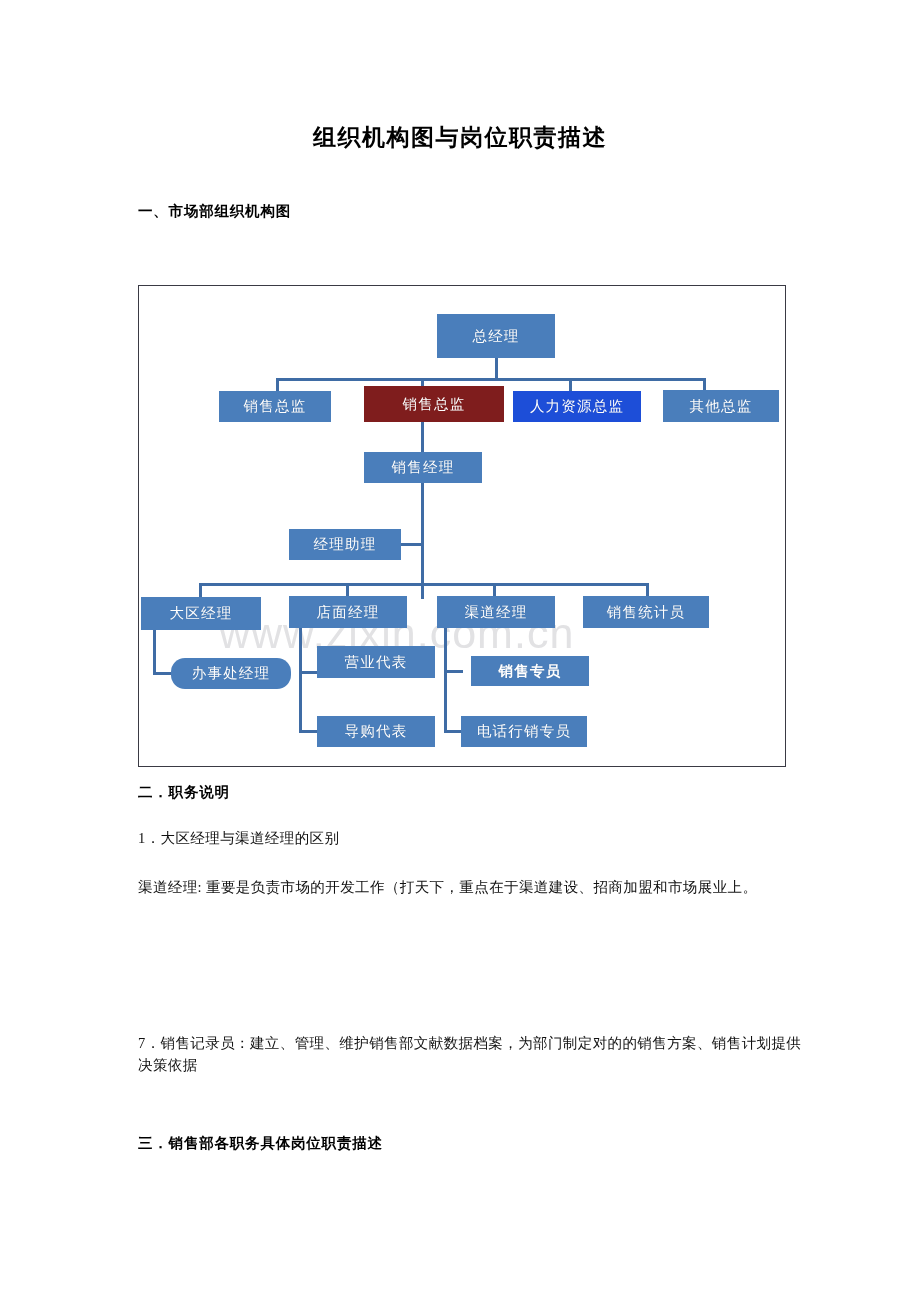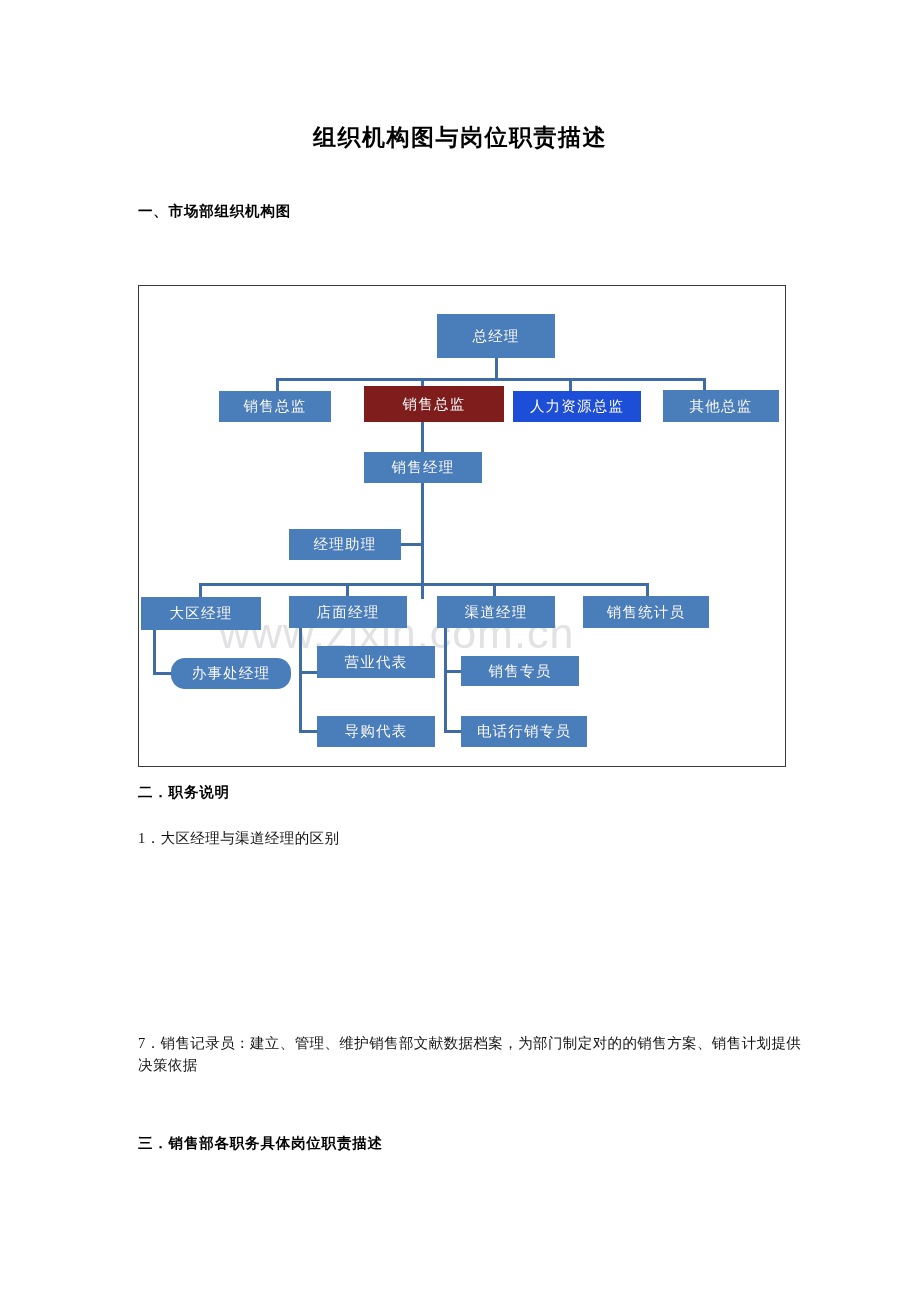--- a/index.html
+++ b/index.html
@@ -159,29 +159,30 @@
         <div class="node" style="left: 374px; top: 105px; width: 128px; height: 31px; background: #1d4ed8;">人力资源总监</div>
         <div class="node" style="left: 524px; top: 104px; width: 116px; height: 32px; background: rgb(74, 126, 187);">其他总监</div>
         <div class="node" style="left: 225px; top: 166px; width: 118px; height: 31px; background: rgb(74, 126, 187);">销售经理</div>
         <div class="node" style="left: 150px; top: 243px; width: 112px; height: 31px; background: rgb(74, 126, 187);">经理助理</div>
         <div class="node" style="left: 2px; top: 311px; width: 120px; height: 33px; background: rgb(74, 126, 187);">大区经理</div>
         <div class="node" style="left: 150px; top: 310px; width: 118px; height: 32px; background: rgb(74, 126, 187);">店面经理</div>
         <div class="node" style="left: 298px; top: 310px; width: 118px; height: 32px; background: rgb(74, 126, 187);">渠道经理</div>
         <div class="node" style="left: 444px; top: 310px; width: 126px; height: 32px; background: rgb(74, 126, 187);">销售统计员</div>
         <div class="node" style="left: 32px; top: 372px; width: 120px; height: 31px; background: rgb(74, 126, 187); border-radius: 14px;">办事处经理</div>
         <div class="node" style="left: 178px; top: 360px; width: 118px; height: 32px; background: rgb(74, 126, 187);">营业代表</div>
-        <div class="node" style="left: 322px; top: 370px; width: 118px; height: 30px; background: rgb(74, 126, 187);">销售专员</div>
+        <div class="node" style="left: 332px; top: 370px; width: 118px; height: 30px; background: rgb(74, 126, 187); font-weight: bold;">销售专员</div>
         <div class="node" style="left: 178px; top: 430px; width: 118px; height: 31px; background: rgb(74, 126, 187);">导购代表</div>
         <div class="node" style="left: 322px; top: 430px; width: 126px; height: 31px; background: rgb(74, 126, 187);">电话行销专员</div>
       </div>
   </div>
 
   <div class="section-heading" id="heading-2">二．职务说明</div>
 
   <div class="body-para" id="para-1">1．大区经理与渠道经理的区别</div>
 
+  <div class="body-para" id="para-2">渠道经理: 重要是负责市场的开发工作（打天下，重点在于渠道建设、招商加盟和市场展业上。</div>
 
 
   <div class="body-para" id="para-4">7．销售记录员：建立、管理、维护销售部文献数据档案，为部门制定对的的销售方案、销售计划提供决策依据</div>
 
   <div class="section-heading" id="heading-3">三．销售部各职务具体岗位职责描述</div>
 
 </div>
 
 </body></html>

